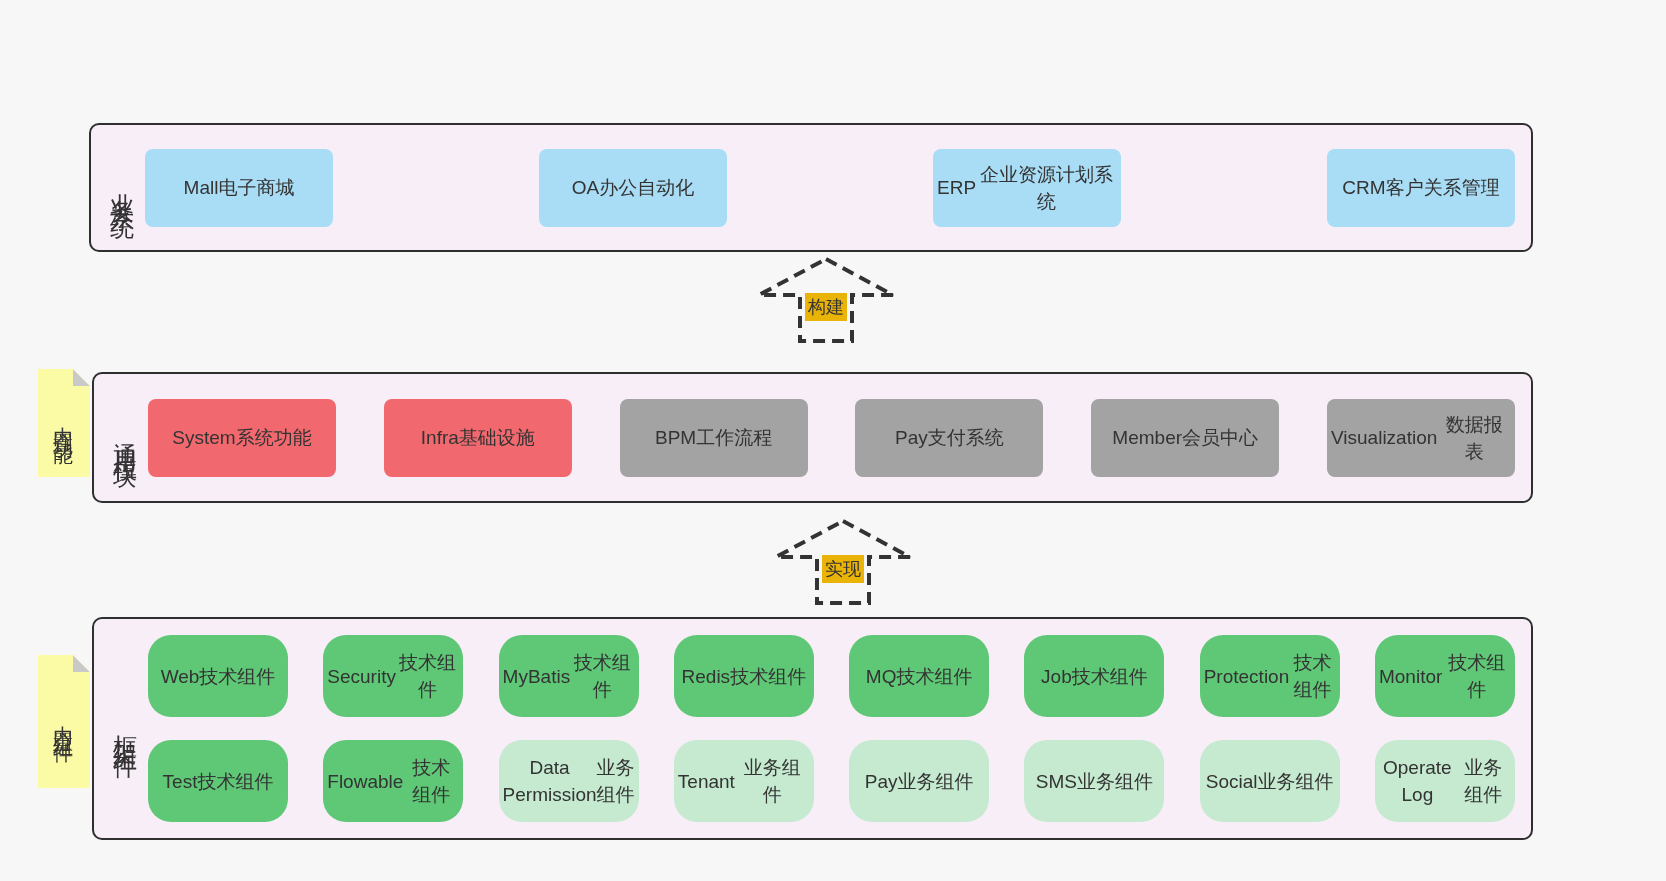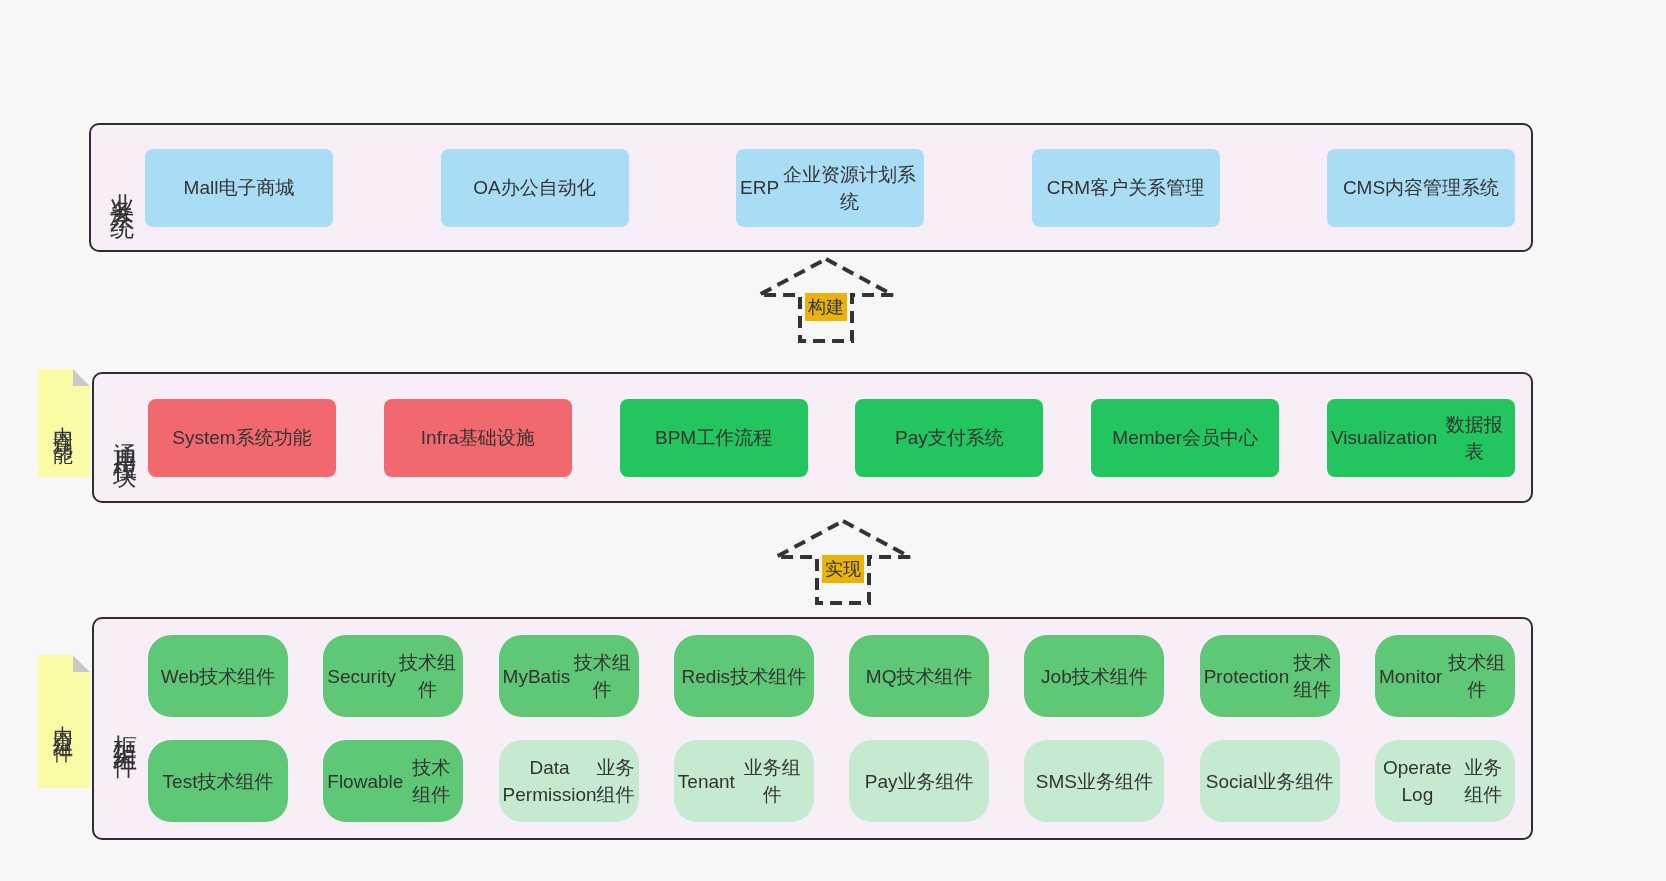--- a/index.html
+++ b/index.html
@@ -61,21 +61,21 @@
     text-align:center;
     font-size:19px;
     line-height:27px;
     box-sizing:border-box;
     padding:2px 4px;
   }
   .size-l{width:188px;height:78px;}
   .size-s{width:140px;height:82px;border-radius:23px;}
   .c-business{background:#a9dcf5;}
   .c-core{background:#f1696e;}
-  .c-optional{background:#22c55e;}
+  .c-optional{background:#a3a3a3;}
   .c-tech{background:#5fc876;}
   .c-biz{background:#c5ead0;}
 
   
   .note{
     position:absolute;
     width:52px;
     background:#fbfba5;
     display:flex;
     align-items:center;
@@ -131,24 +131,20 @@
         <span>办公自动化</span>
       </div>
       <div class="box size-l c-business">
         <span>ERP</span>
         <span>企业资源计划系统</span>
       </div>
       <div class="box size-l c-business">
         <span>CRM</span>
         <span>客户关系管理</span>
       </div>
-      <div class="box size-l c-business">
-        <span>CMS</span>
-        <span>内容管理系统</span>
-      </div>
     </div>
   </section>
 
   <div class="arrow" style="left:756px;top:256px;">
     <svg width="140" height="88" viewBox="0 0 140 88">
       <path class="arrow-path" d="M70 3 L137 39 L96 39 L96 85 L44 85 L44 39 L3 39 Z"></path>
     </svg>
     <span class="arrow-label">构建</span>
   </div>
 

